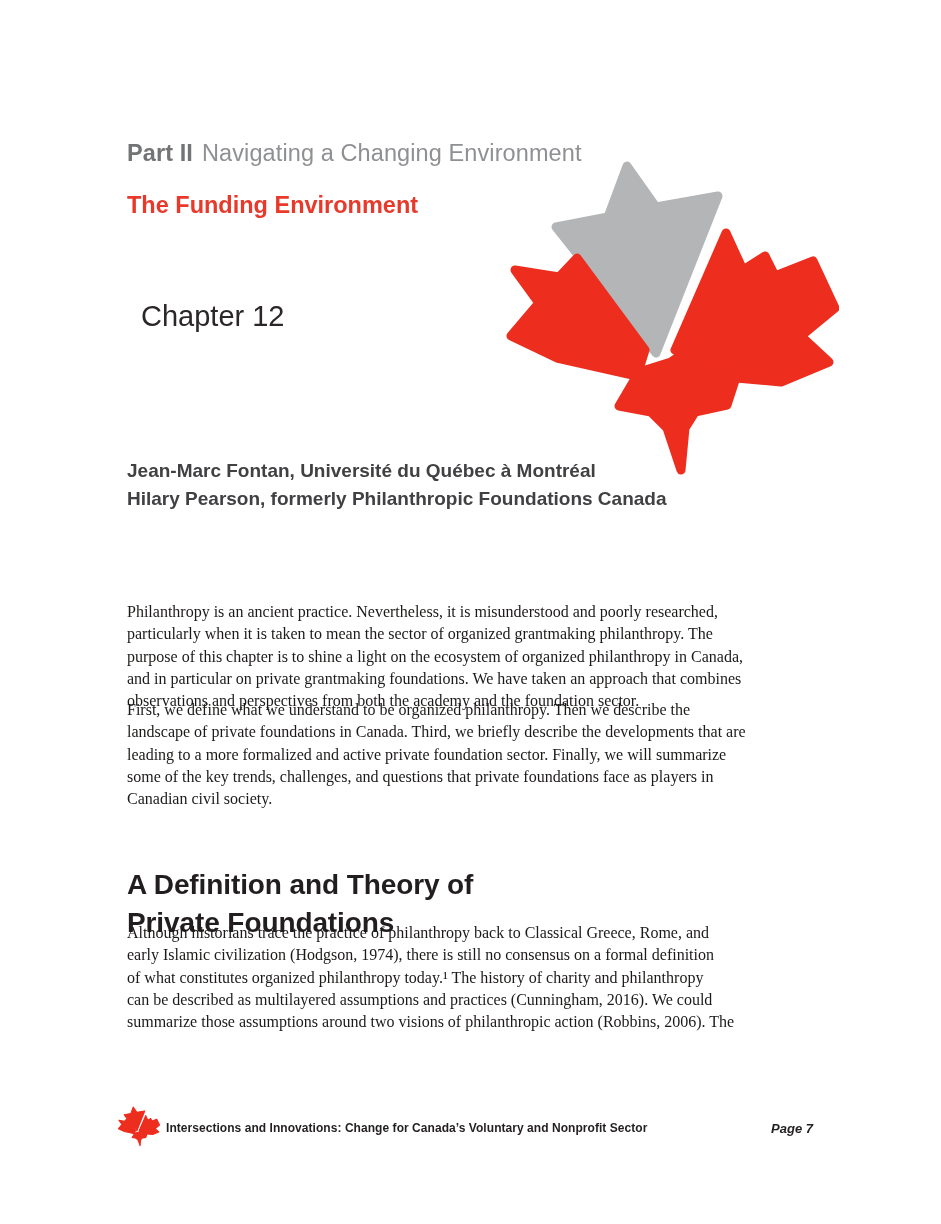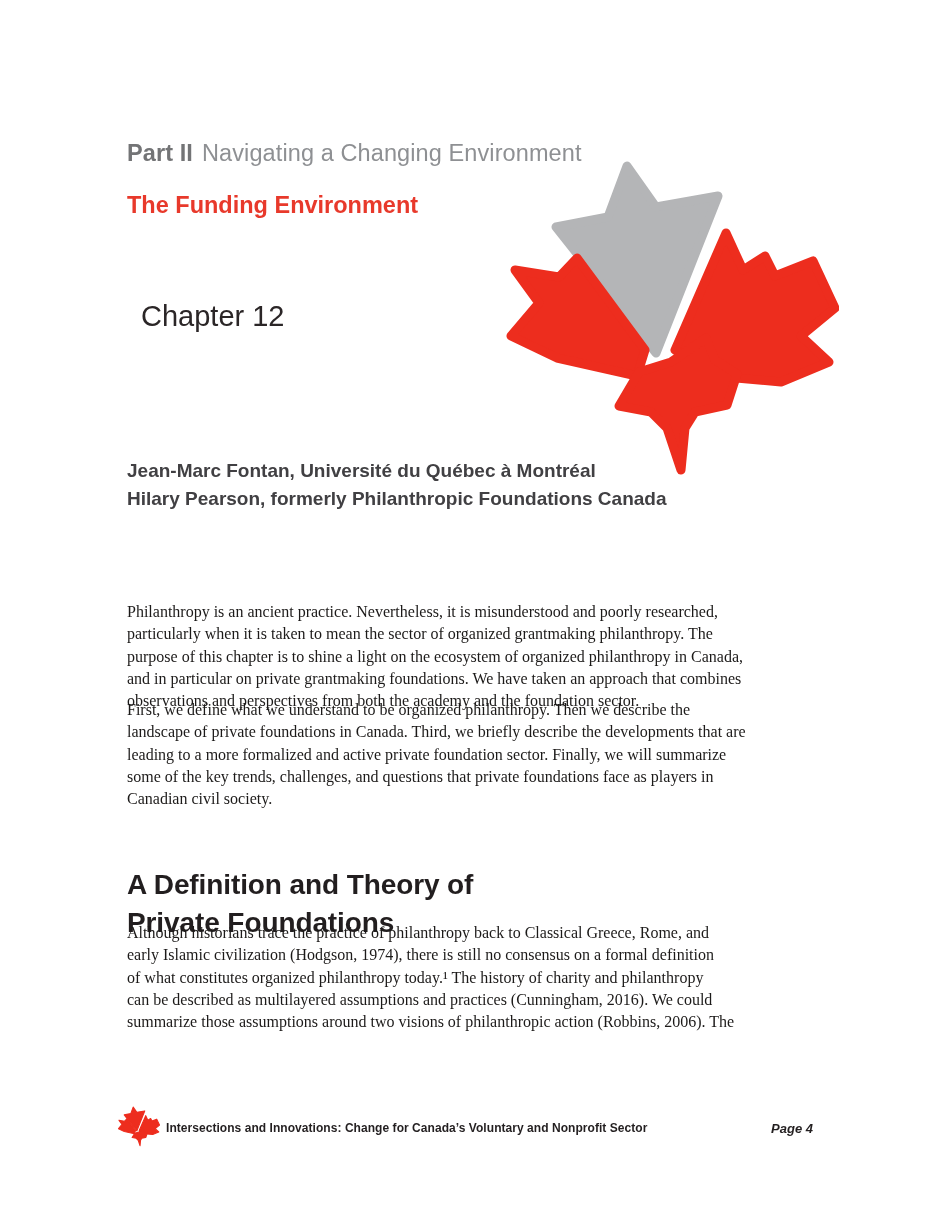--- a/index.html
+++ b/index.html
@@ -126,15 +126,15 @@
 
   <div class="footer-logo">
     <svg viewBox="0 0 340 330">
       <path class="leaf-red" d="M128,16 L157,57 L219,46 L157,203 L57,77 L109,67 Z"></path>
       <path class="leaf-red" d="M78,108 L146,200 L138,226 L58,208 L12,186 L40,153 L16,120 L60,127 Z"></path>
       <path class="leaf-red" d="M227,83 L244,120 L266,106 L276,126 L314,111 L336,158 L302,186 L330,212 L282,232 L215,226 L176,200 Z"></path>
       <path class="leaf-red" d="M207,188 L216,210 L238,224 L228,255 L196,262 L186,278 L182,320 L168,278 L152,262 L120,256 L140,222 L172,212 Z"></path>
     </svg>
   </div>
   <div class="footer-title">Intersections and Innovations: Change for Canada’s Voluntary and Nonprofit Sector</div>
-  <div class="footer-page">Page 4</div>
+  <div class="footer-page">Page 7</div>
 
 </div>
 
 </body></html>

